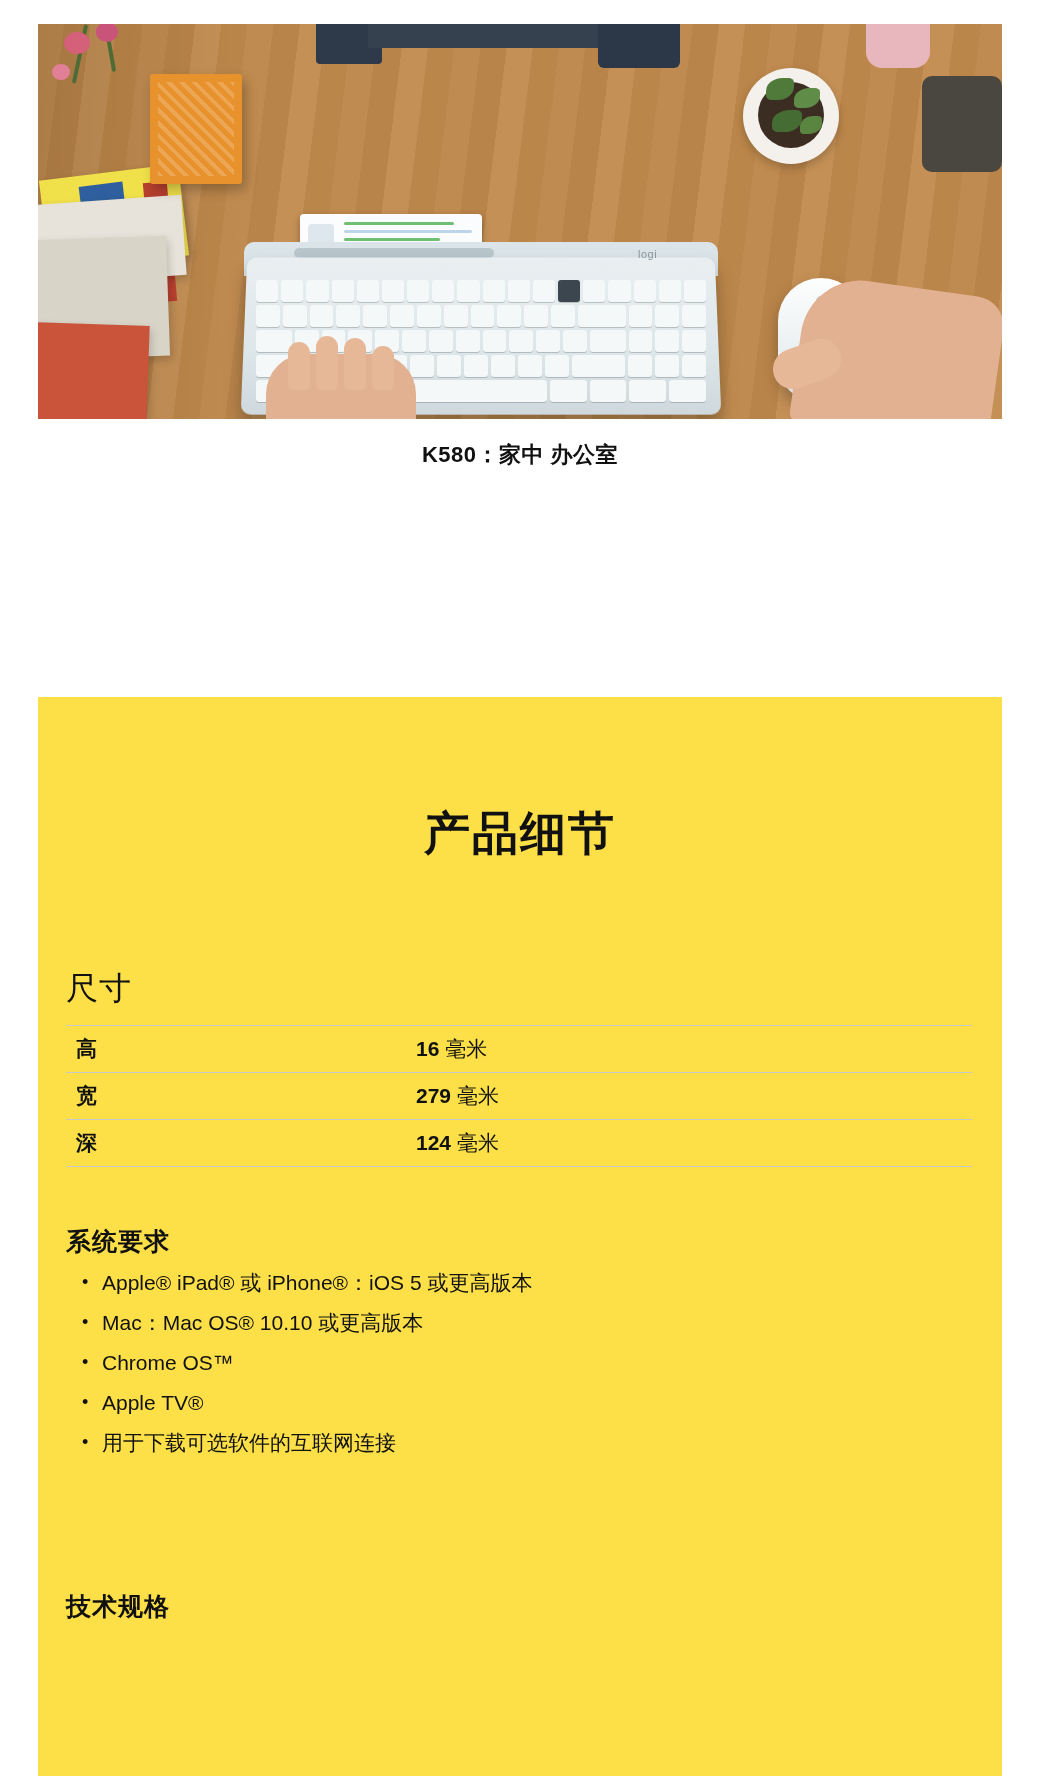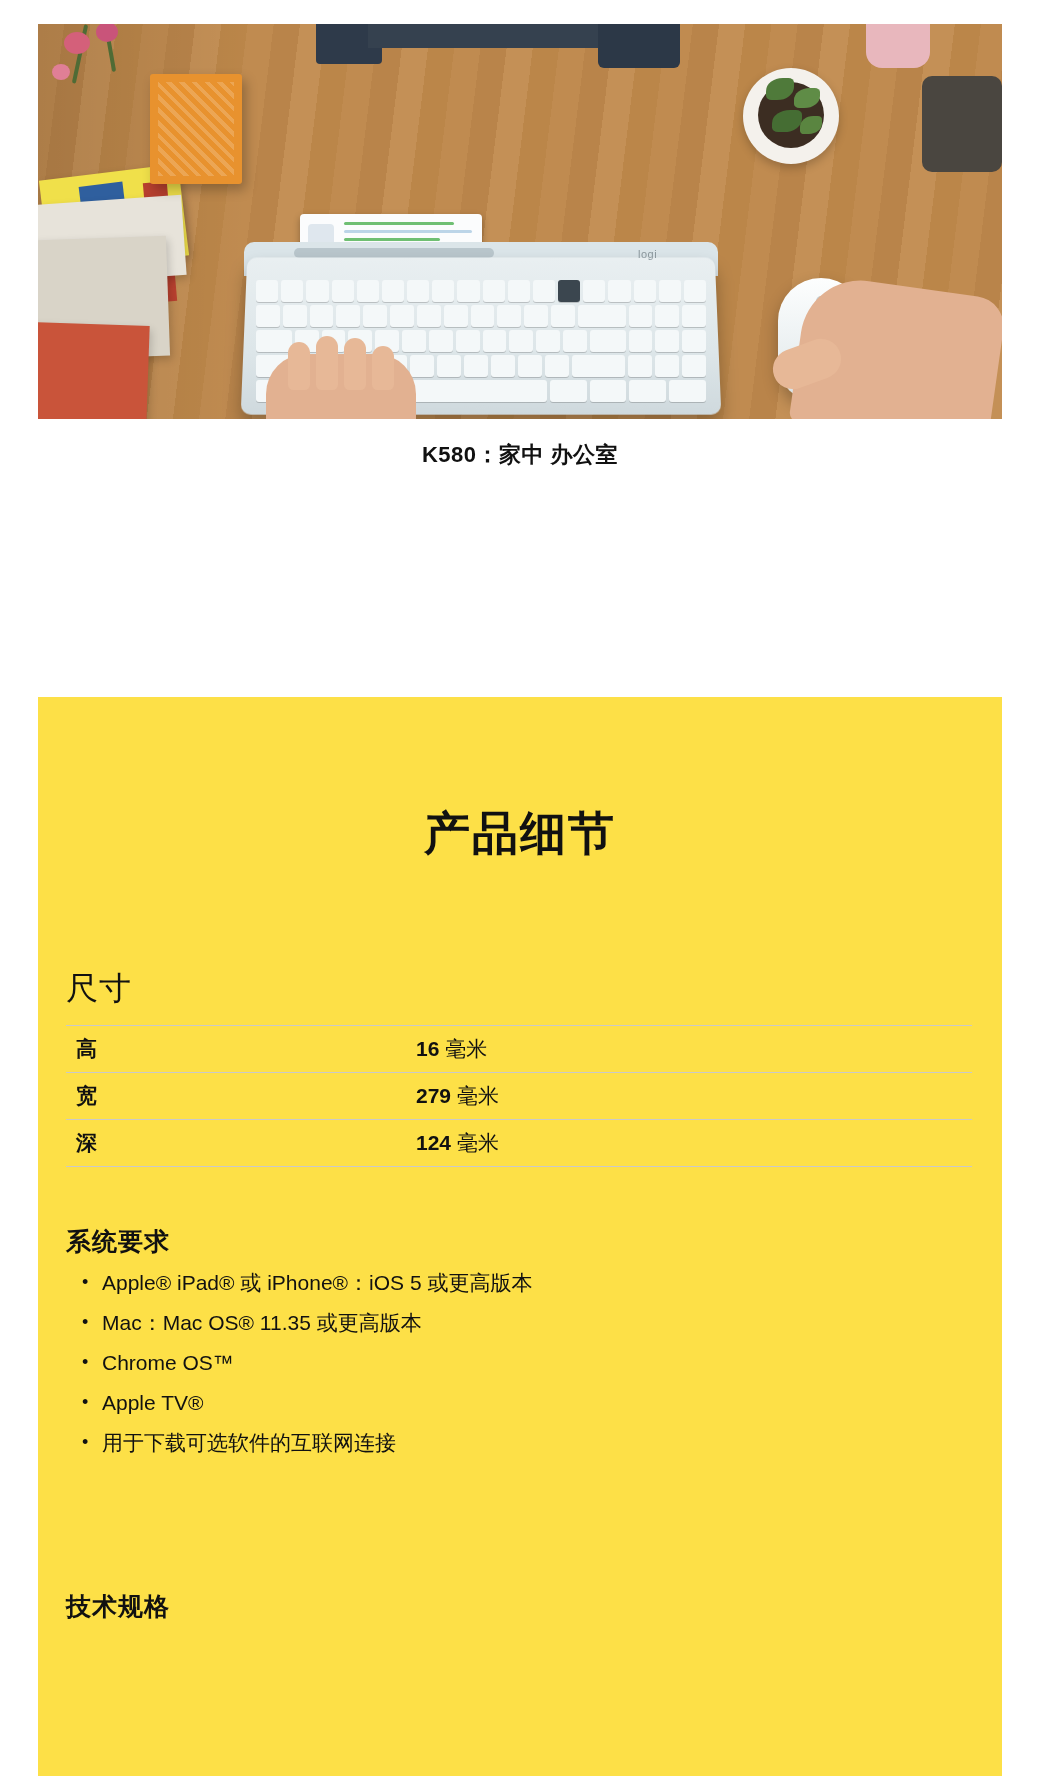--- a/index.html
+++ b/index.html
@@ -459,20 +459,20 @@
         <td class="k">深</td>
         <td class="v"><b>124</b> <span>毫米</span></td>
       </tr>
     </tbody>
   </table>
 
   <div class="section-h2">系统要求</div>
 
   <ul class="req-list">
     <li>Apple® iPad® 或 iPhone®：iOS 5 或更高版本</li>
-    <li>Mac：Mac OS® 11.35 或更高版本</li>
+    <li>Mac：Mac OS® 10.10 或更高版本</li>
     <li>Chrome OS™</li>
     <li>Apple TV®</li>
     <li>用于下载可选软件的互联网连接</li>
   </ul>
 
   <div class="section-h3">技术规格</div>
 </div>
 
 </body></html>

